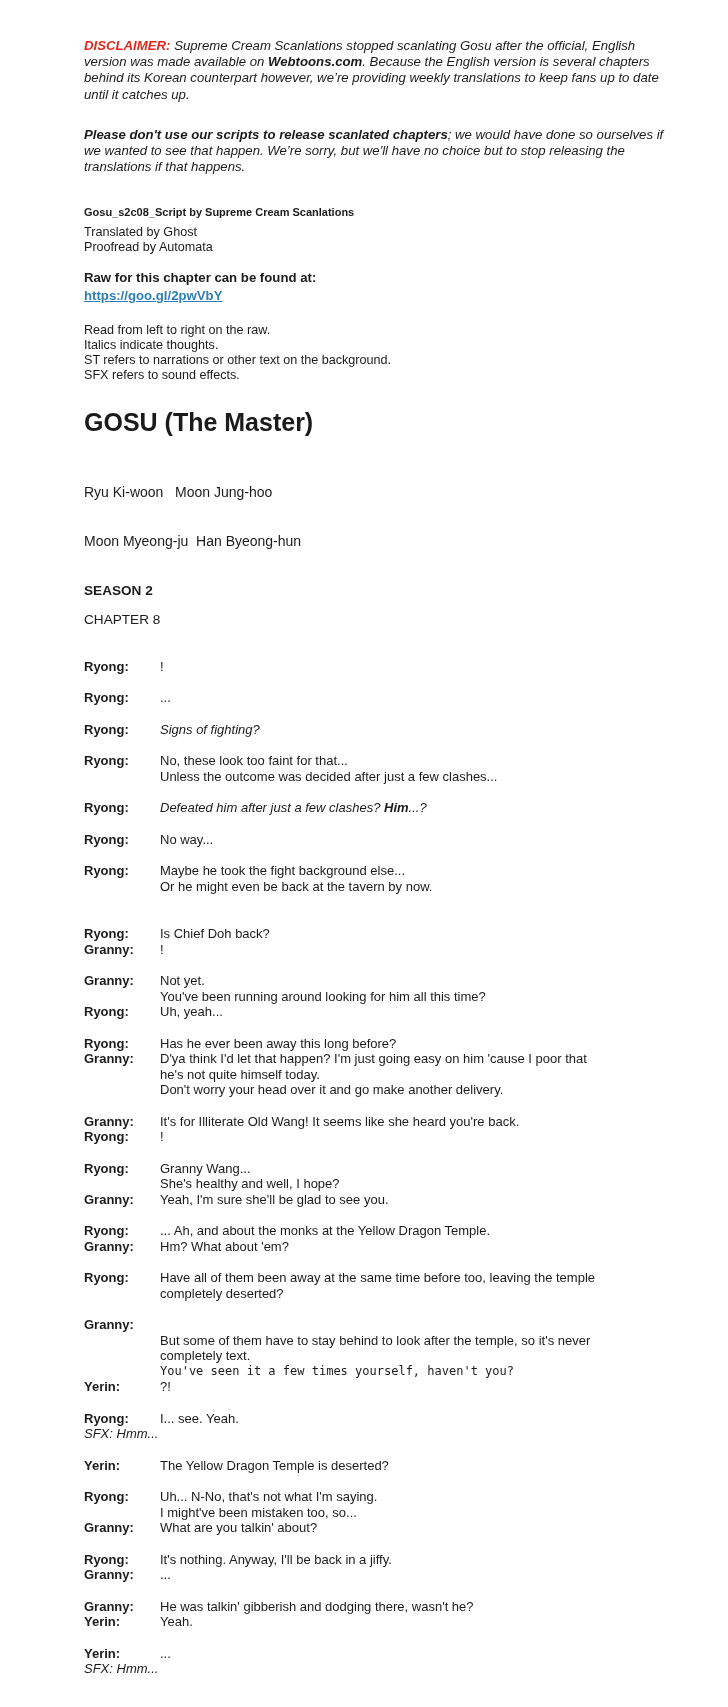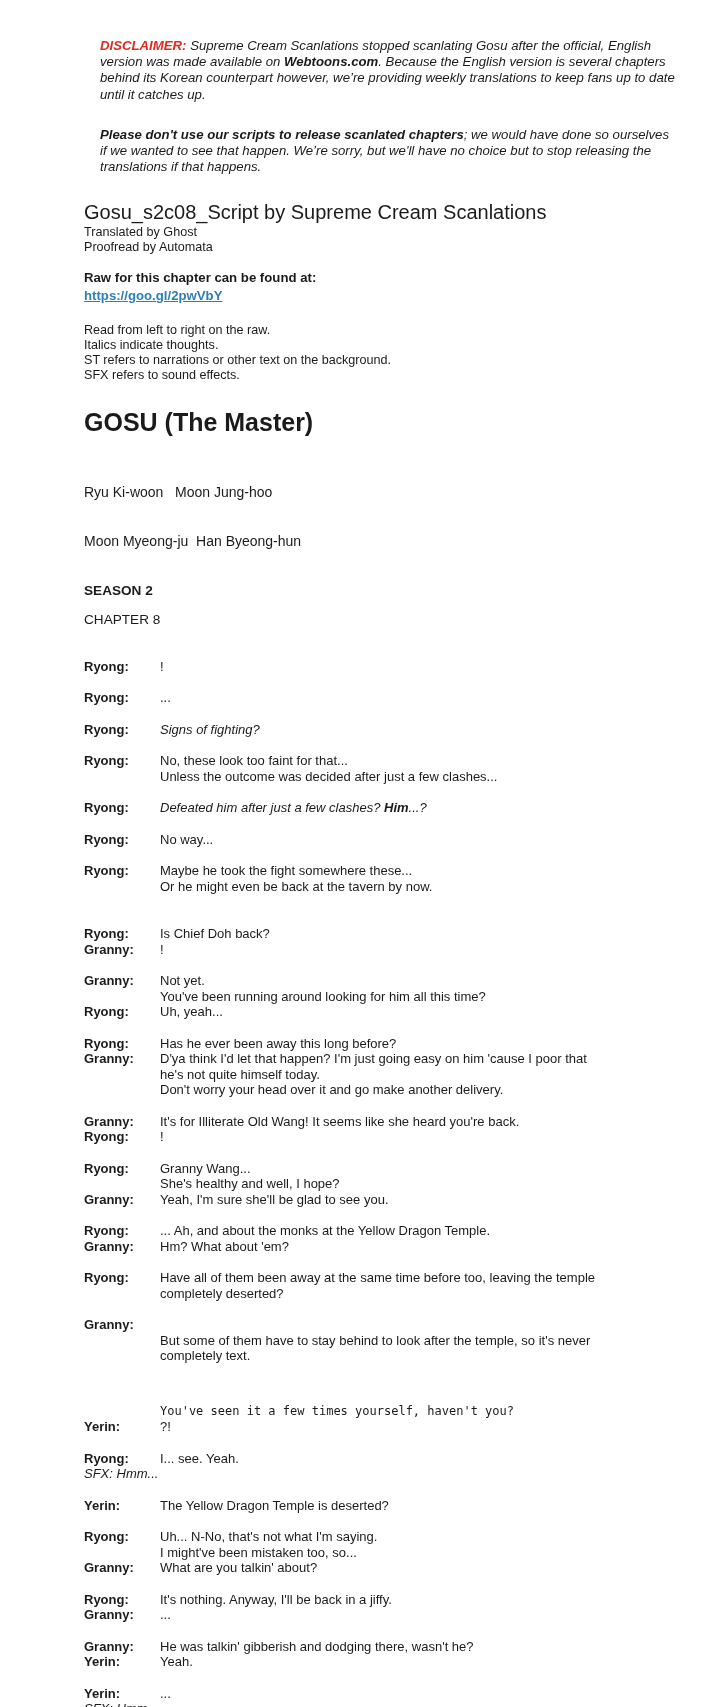--- a/index.html
+++ b/index.html
@@ -5,26 +5,26 @@
   html,body{margin:0;padding:0;}
   body{
     width:728px;height:1707px;position:relative;overflow:hidden;
     background:#ffffff;color:#1b1b1b;
     font-family:"Liberation Sans", sans-serif;
     -webkit-font-smoothing:antialiased;
   }
   .page{position:absolute;left:84px;top:38px;width:592px;}
 
   
-  .disclaimer{font-style:italic;font-size:13.2px;line-height:16.2px;margin:0 0 24px 16px;}
+  .disclaimer{font-style:italic;font-size:13.2px;line-height:16.2px;margin:0 0 24px 0;}
   .disclaimer .b{font-weight:bold;}
   .disclaimer .red{color:#e02a1e;font-weight:bold;}
 
   
-  .script-title{font-size:20px;font-weight:normal;margin:28px 0 3px 0;line-height:19px;}
+  .script-title{font-size:11px;font-weight:bold;margin:28px 0 3px 0;line-height:19px;}
   .credit-line{font-size:12.6px;line-height:15px;}
   .raw-label{font-size:13.2px;font-weight:bold;margin-top:15px;line-height:16px;}
   .raw-link{font-size:13.2px;font-weight:bold;color:#2d7fb8;text-decoration:underline;line-height:16px;display:inline-block;margin-top:1px;}
 
   .notes{margin-top:19px;}
   .note-line{font-size:12.6px;line-height:14.8px;}
 
   .series-title{font-size:25px;font-weight:bold;margin:24px 0 0 0;line-height:30px;}
   .authors{margin-top:14px;font-size:14px;line-height:16.5px;white-space:pre-wrap;}
   .season{font-size:13.6px;font-weight:bold;}
@@ -33,21 +33,21 @@
   
   .script-body{margin-top:32px;font-size:13px;}
   .block{margin-top:16px;}
   .block.wide{margin-top:32px;}
   .block:first-child{margin-top:0;}
   .row{display:flex;line-height:15.5px;}
   .spk{width:76px;flex:none;font-weight:bold;}
   .txt{flex:1;white-space:nowrap;}
   .txt.italic{font-style:italic;}
   .txt .b{font-weight:bold;}
-  .txt.hand{font-family:"DejaVu Sans Mono", monospace;font-size:12px;margin-top:40px;}
+  .txt.hand{font-family:"DejaVu Sans Mono", monospace;font-size:12px;}
   .row.sfx{font-style:italic;}
 
   
   .footer{
     position:absolute;left:0;top:1730px;width:728px;text-align:center;
     font-size:14.6px;line-height:24px;color:#161616;
   }
 </style>
 </head>
 <body>
@@ -117,21 +117,21 @@
       </div>
       <div class="block">
         <div class="row">
           <span class="spk">Ryong:</span>
           <span class="txt"><span>No way...</span></span>
         </div>
       </div>
       <div class="block">
         <div class="row">
           <span class="spk">Ryong:</span>
-          <span class="txt"><span>Maybe he took the fight somewhere these...</span></span>
+          <span class="txt"><span>Maybe he took the fight background else...</span></span>
         </div>
         <div class="row">
           <span class="spk"></span>
           <span class="txt"><span>Or he might even be back at the tavern by now.</span></span>
         </div>
       </div>
       <div class="block wide">
         <div class="row">
           <span class="spk">Ryong:</span>
           <span class="txt"><span>Is Chief Doh back?</span></span>

